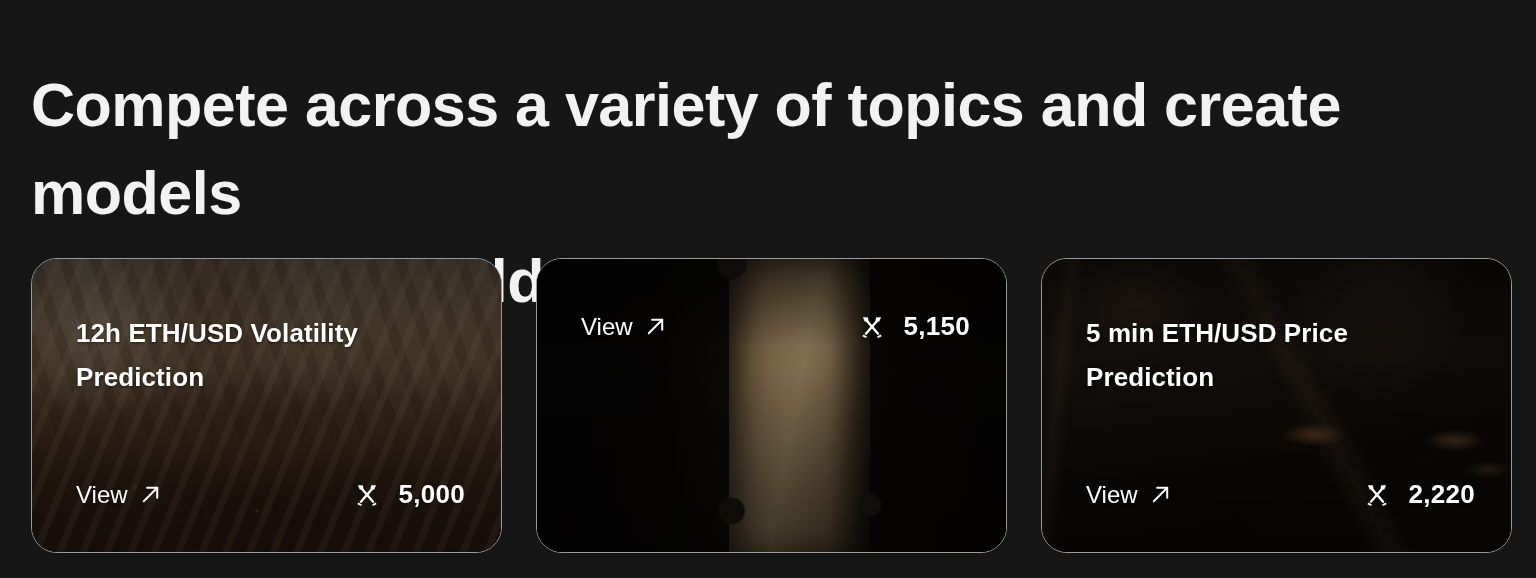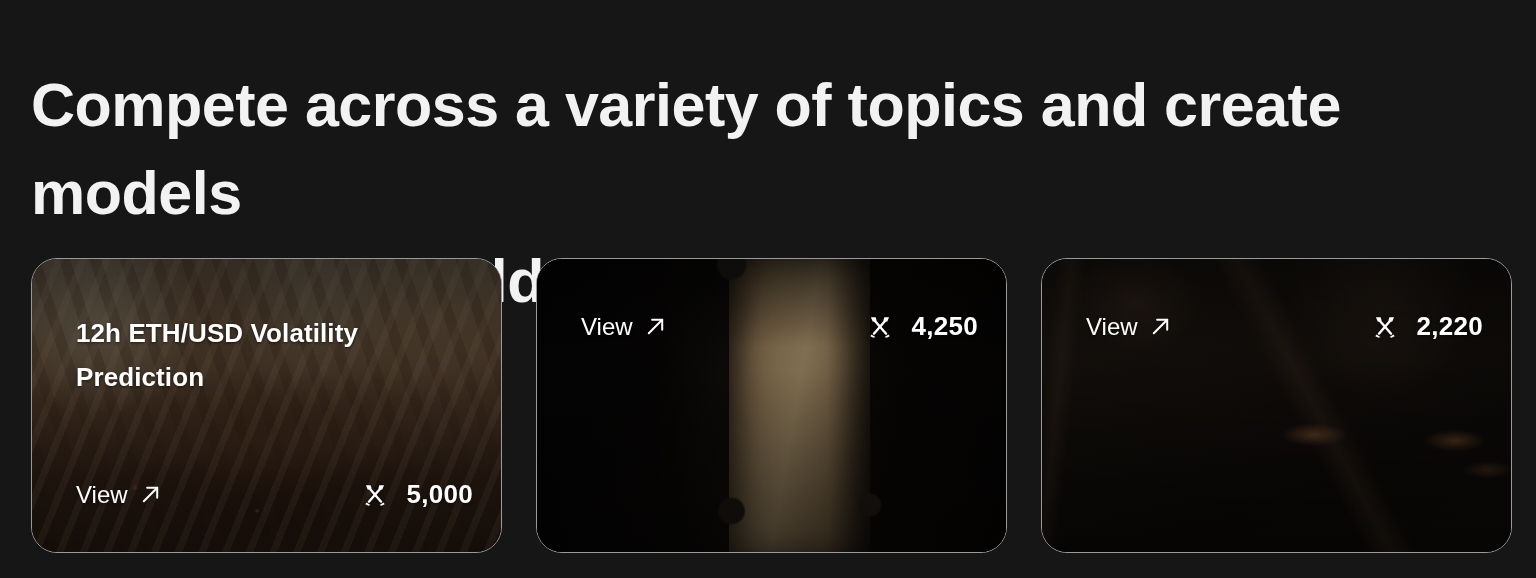--- a/index.html
+++ b/index.html
@@ -69,21 +69,21 @@
     background: linear-gradient(180deg,
                 rgba(0,0,0,0.30) 0%,
                 rgba(0,0,0,0.12) 38%,
                 rgba(0,0,0,0.30) 100%);
   }
 
   .card-body {
     position: absolute;
     inset: 0;
     z-index: 2;
-    padding: 52px 24px 38px 44px;
+    padding: 52px 32px 38px 44px;
     box-sizing: border-box;
     display: flex;
     flex-direction: column;
     justify-content: space-between;
   }
 
   .card-title {
     font-size: 26px;
     line-height: 44px;
     font-weight: 700;
@@ -267,30 +267,31 @@
             <svg class="tools-icon" viewBox="0 0 24 24">
               <g stroke="#ffffff" stroke-width="2.2" stroke-linecap="round" fill="none">
                 <path d="M6.6 5.6 L17.6 18.2"></path>
                 <path d="M17.4 5.6 L6.4 18.2"></path>
               </g>
               <path d="M3.6 3.0 L8.0 3.0 L8.9 6.0 L5.4 7.1 Z" fill="#ffffff"></path>
               <path d="M20.4 3.0 L16.0 3.0 L15.1 6.0 L18.6 7.1 Z" fill="#ffffff"></path>
               <path d="M4.1 19.0 L7.8 21.3 L5.9 22.0 L3.1 20.6 Z" fill="#ffffff"></path>
               <path d="M19.9 19.0 L16.2 21.3 L18.1 22.0 L20.9 20.6 Z" fill="#ffffff"></path>
             </svg>
-            <span class="points-value">4,250</span>
+            <span class="points-value">5,150</span>
           </div>
         </div>
       </div>
     </div>
 
     <div class="card">
       <div class="card-art art-dark"></div>
       <div class="card-scrim"></div>
       <div class="card-body">
+        <div class="card-title">5 min ETH/USD Price Prediction</div>
         <div class="card-footer">
           <div class="view-link">
             <span>View</span>
             <svg class="arrow-icon" viewBox="0 0 24 24" fill="none">
               <path d="M5 19 L19 5" stroke="#ffffff" stroke-width="2.1" stroke-linecap="round"></path>
               <path d="M8.5 5 H19 V15.5" stroke="#ffffff" stroke-width="2.1" stroke-linecap="round" stroke-linejoin="round"></path>
             </svg>
           </div>
           <div class="points">
             <svg class="tools-icon" viewBox="0 0 24 24">

